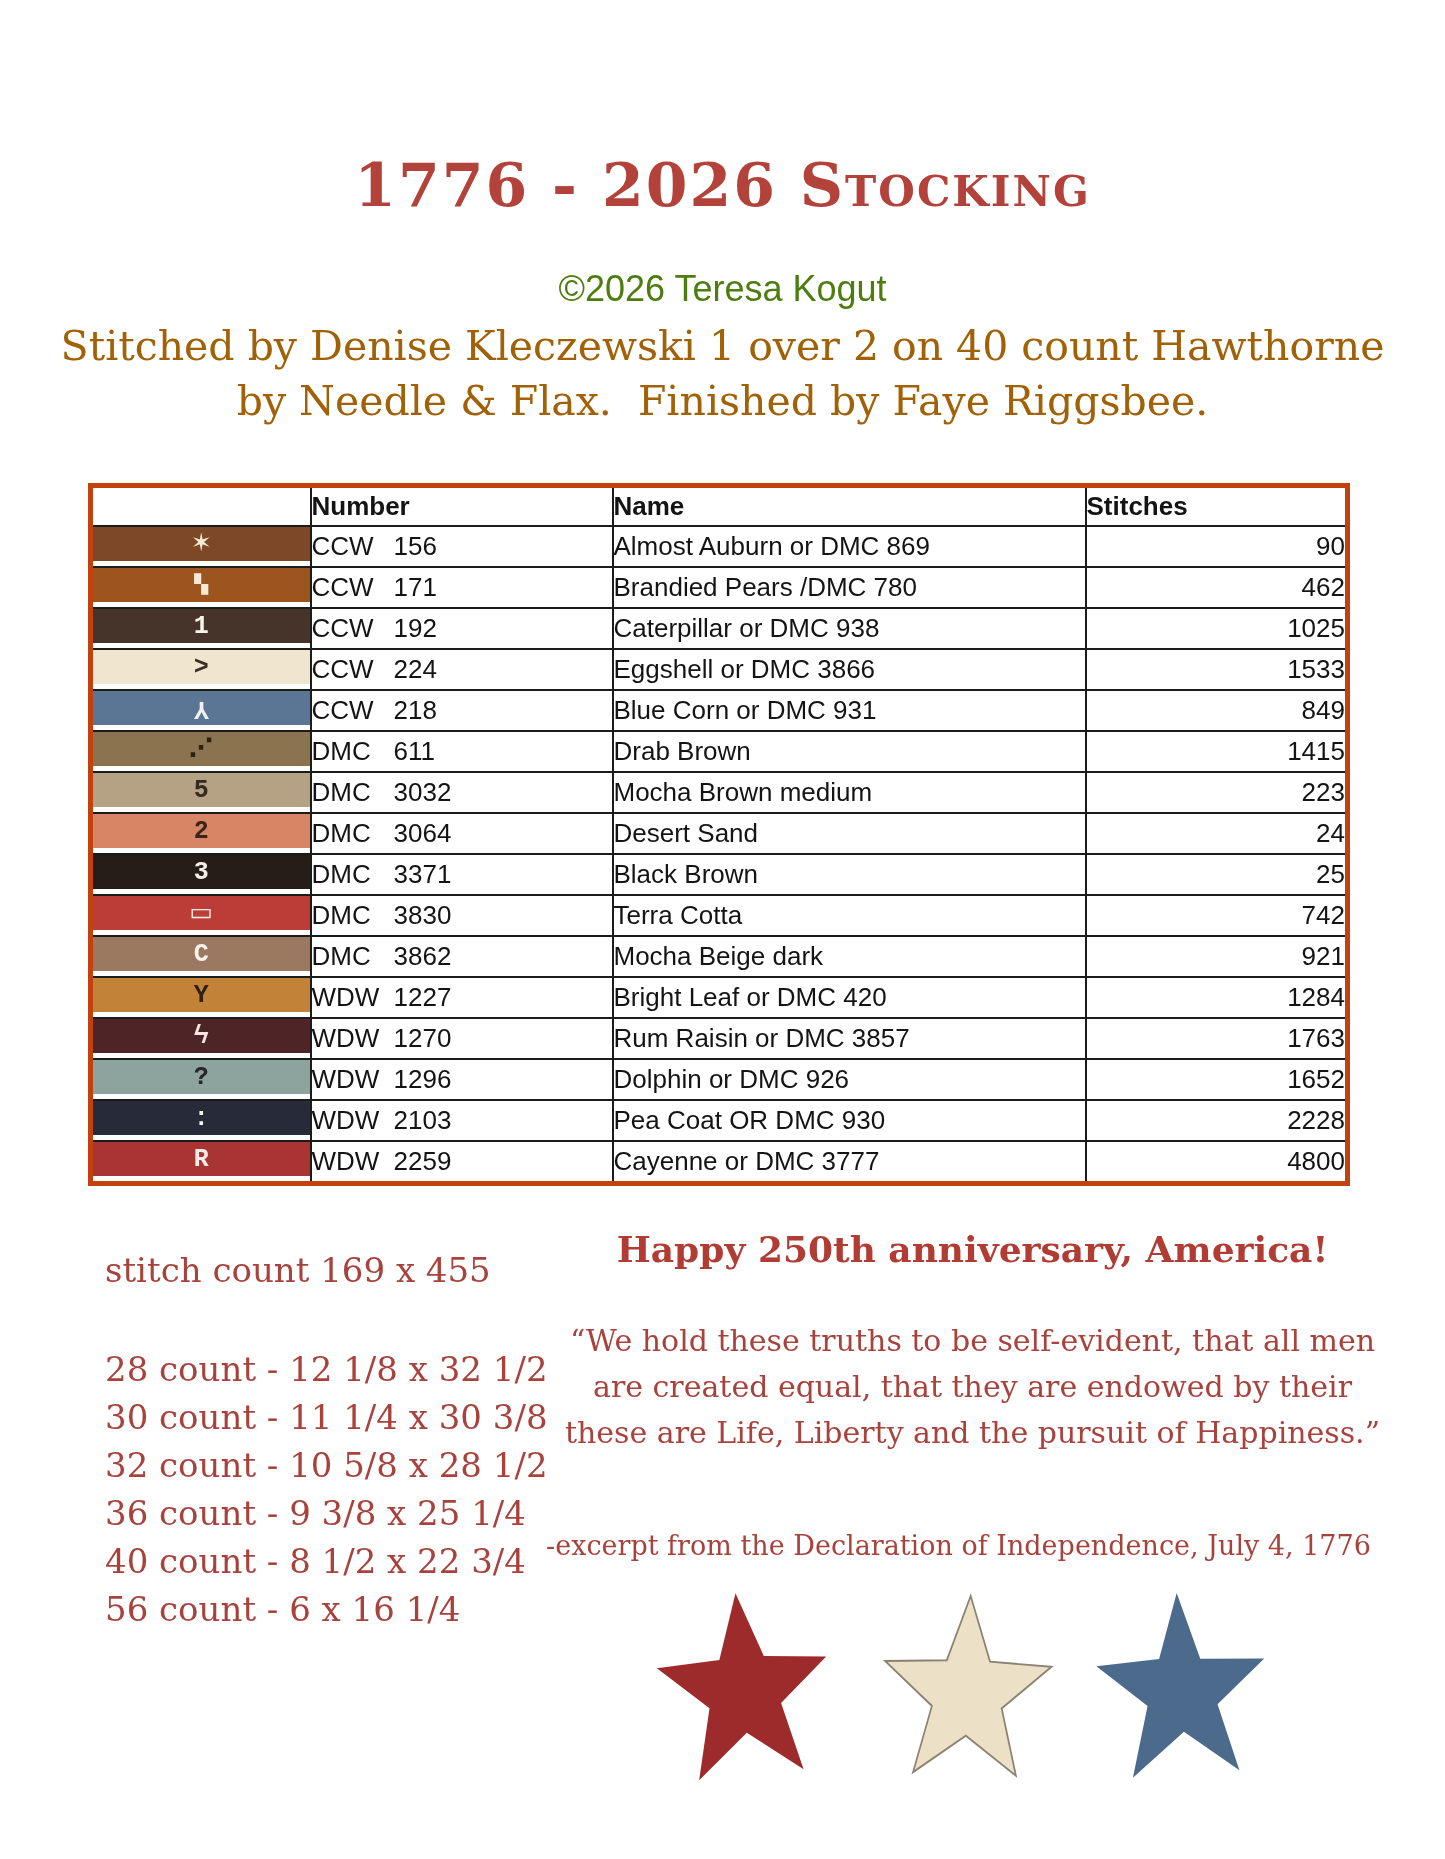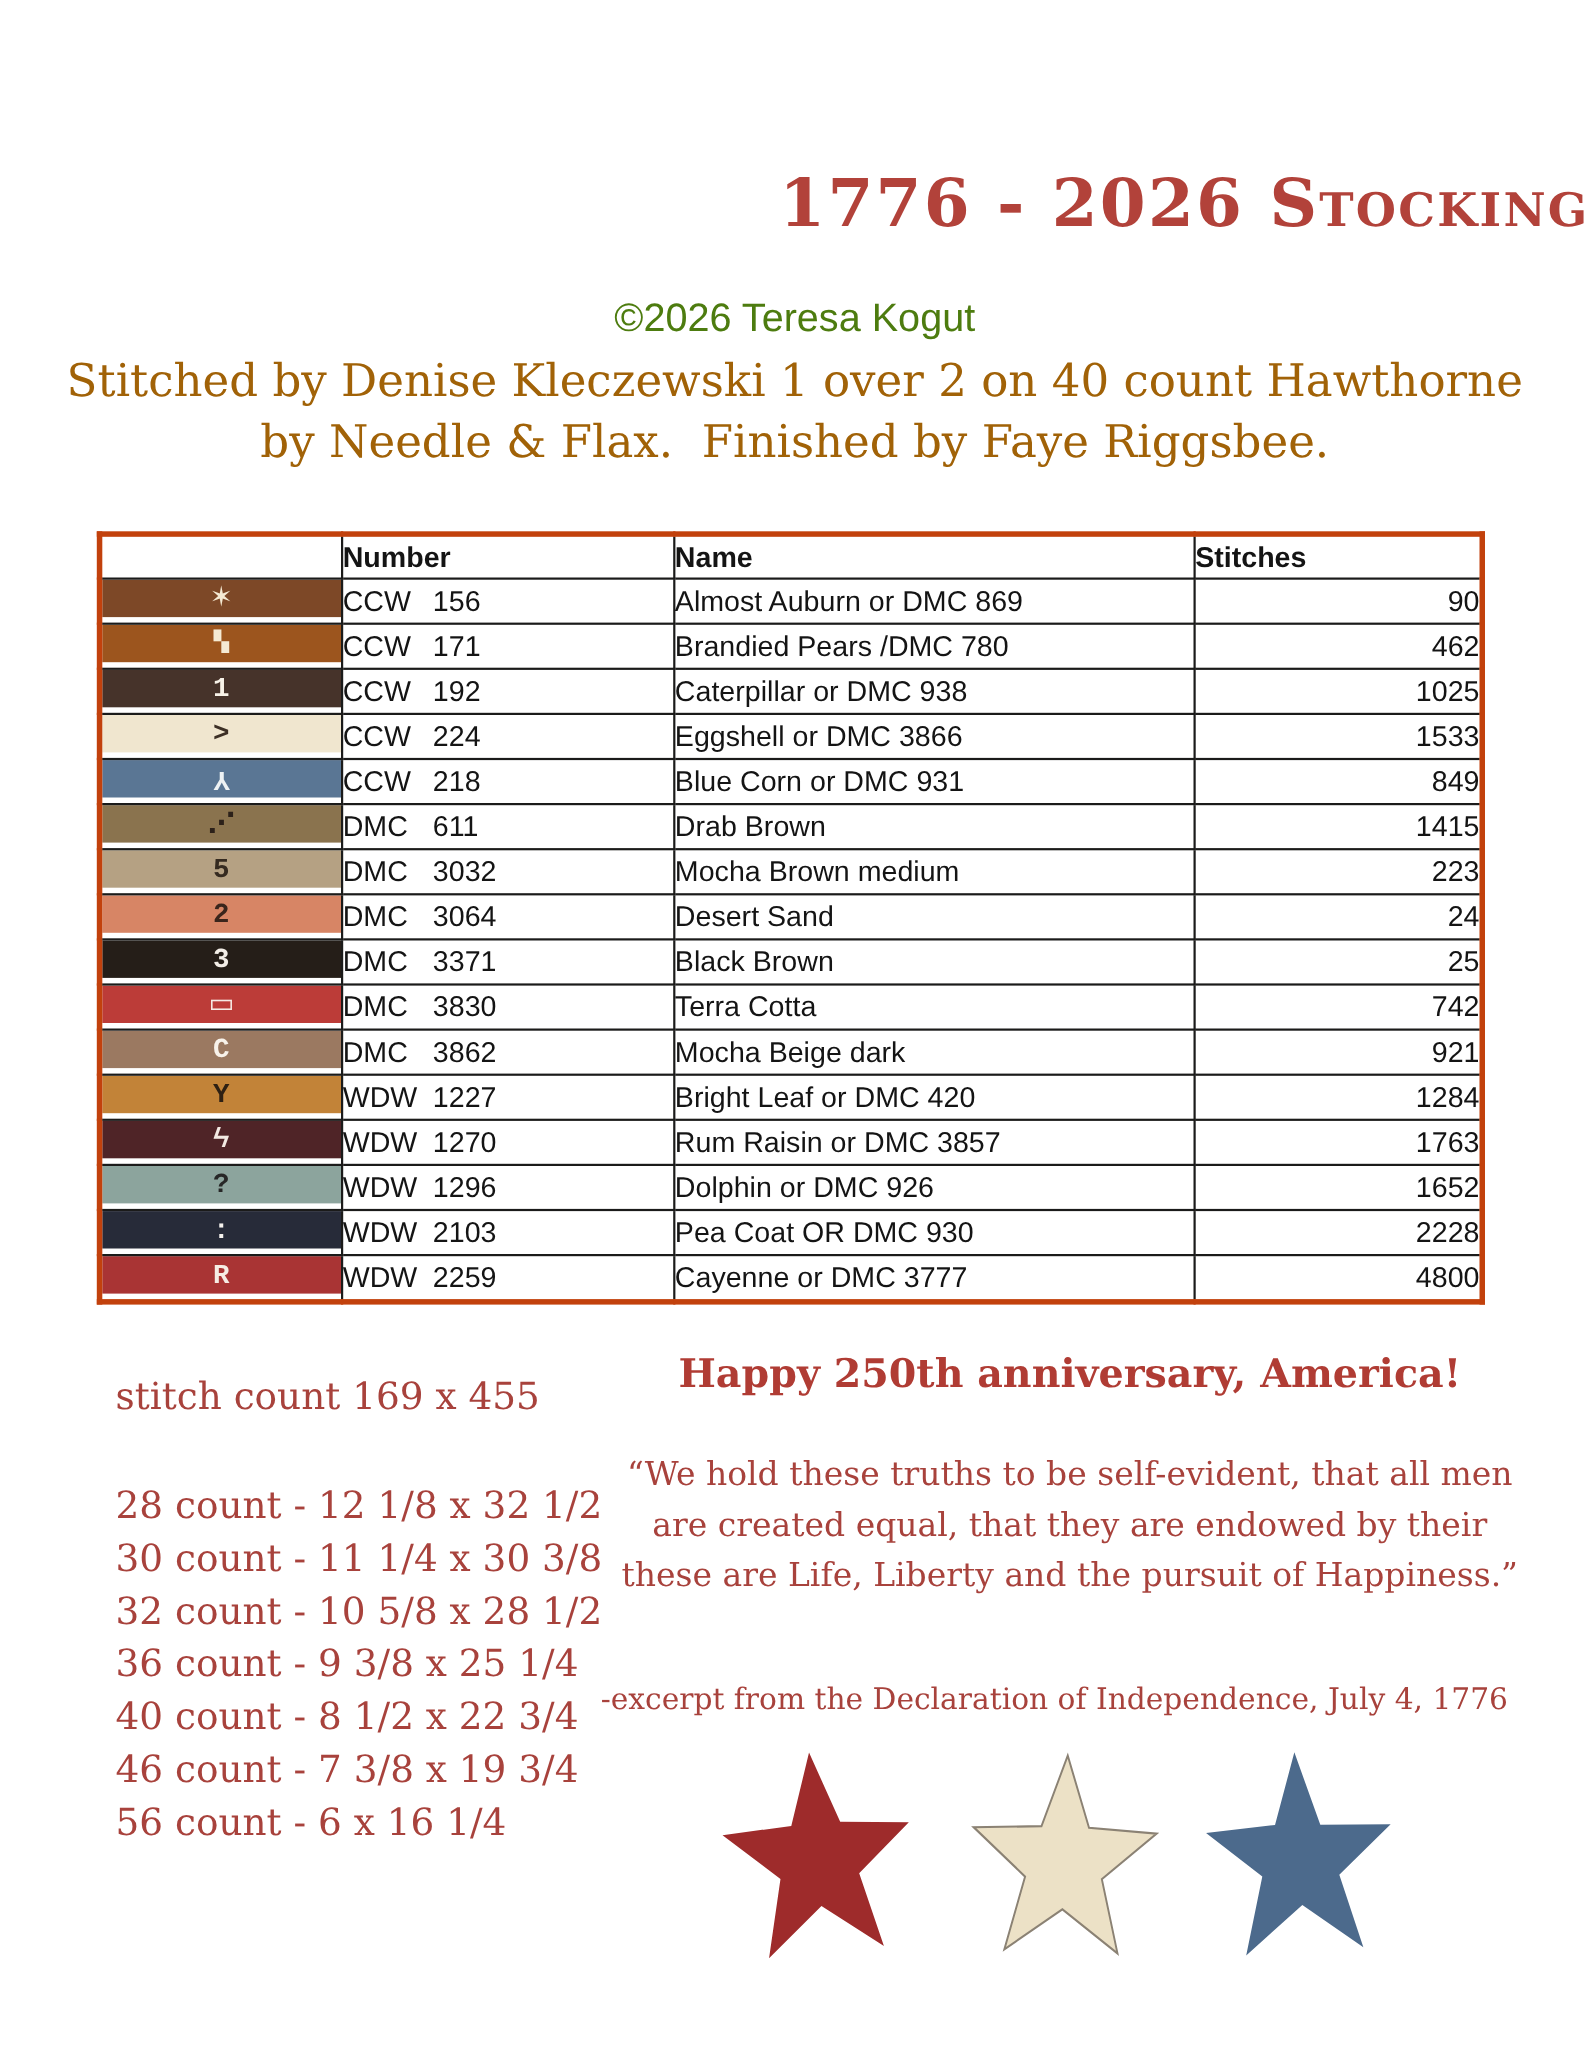--- a/index.html
+++ b/index.html
@@ -6,21 +6,21 @@
   .page{
     position:relative;
     width:1445px;height:1859px;
     background:#ffffff;
     font-family:"Liberation Sans",sans-serif;
     overflow:hidden;
   }
   
   .title{
     position:absolute;top:150px;left:0;width:100%;
-    text-align:right;
+    text-align:center;
     font-family:"DejaVu Serif",serif;
     font-variant:small-caps;
     font-weight:700;
     font-size:60px;
     letter-spacing:2px;
     color:#b2423a;
   }
   .copyright{
     position:absolute;top:268px;left:0;width:100%;
     text-align:center;
@@ -311,21 +311,20 @@
     </table>
 
   <div class="stitch-count">stitch count 169 x 455</div>
 
   <div class="sizes">
     <div>28 count - 12 1/8 x 32 1/2</div>
     <div>30 count - 11 1/4 x 30 3/8</div>
     <div>32 count - 10 5/8 x 28 1/2</div>
     <div>36 count - 9 3/8 x 25 1/4</div>
     <div>40 count - 8 1/2 x 22 3/4</div>
-    <div>46 count - 7 3/8 x 19 3/4</div>
     <div>56 count - 6 x 16 1/4</div>
   </div>
 
   <div class="anniv-heading">Happy 250th anniversary, America!</div>
 
   <div class="quote">
     <div>“We hold these truths to be self-evident, that all men</div>
     <div>are created equal, that they are endowed by their</div>
     <div>these are Life, Liberty and the pursuit of Happiness.”</div>
   </div>

